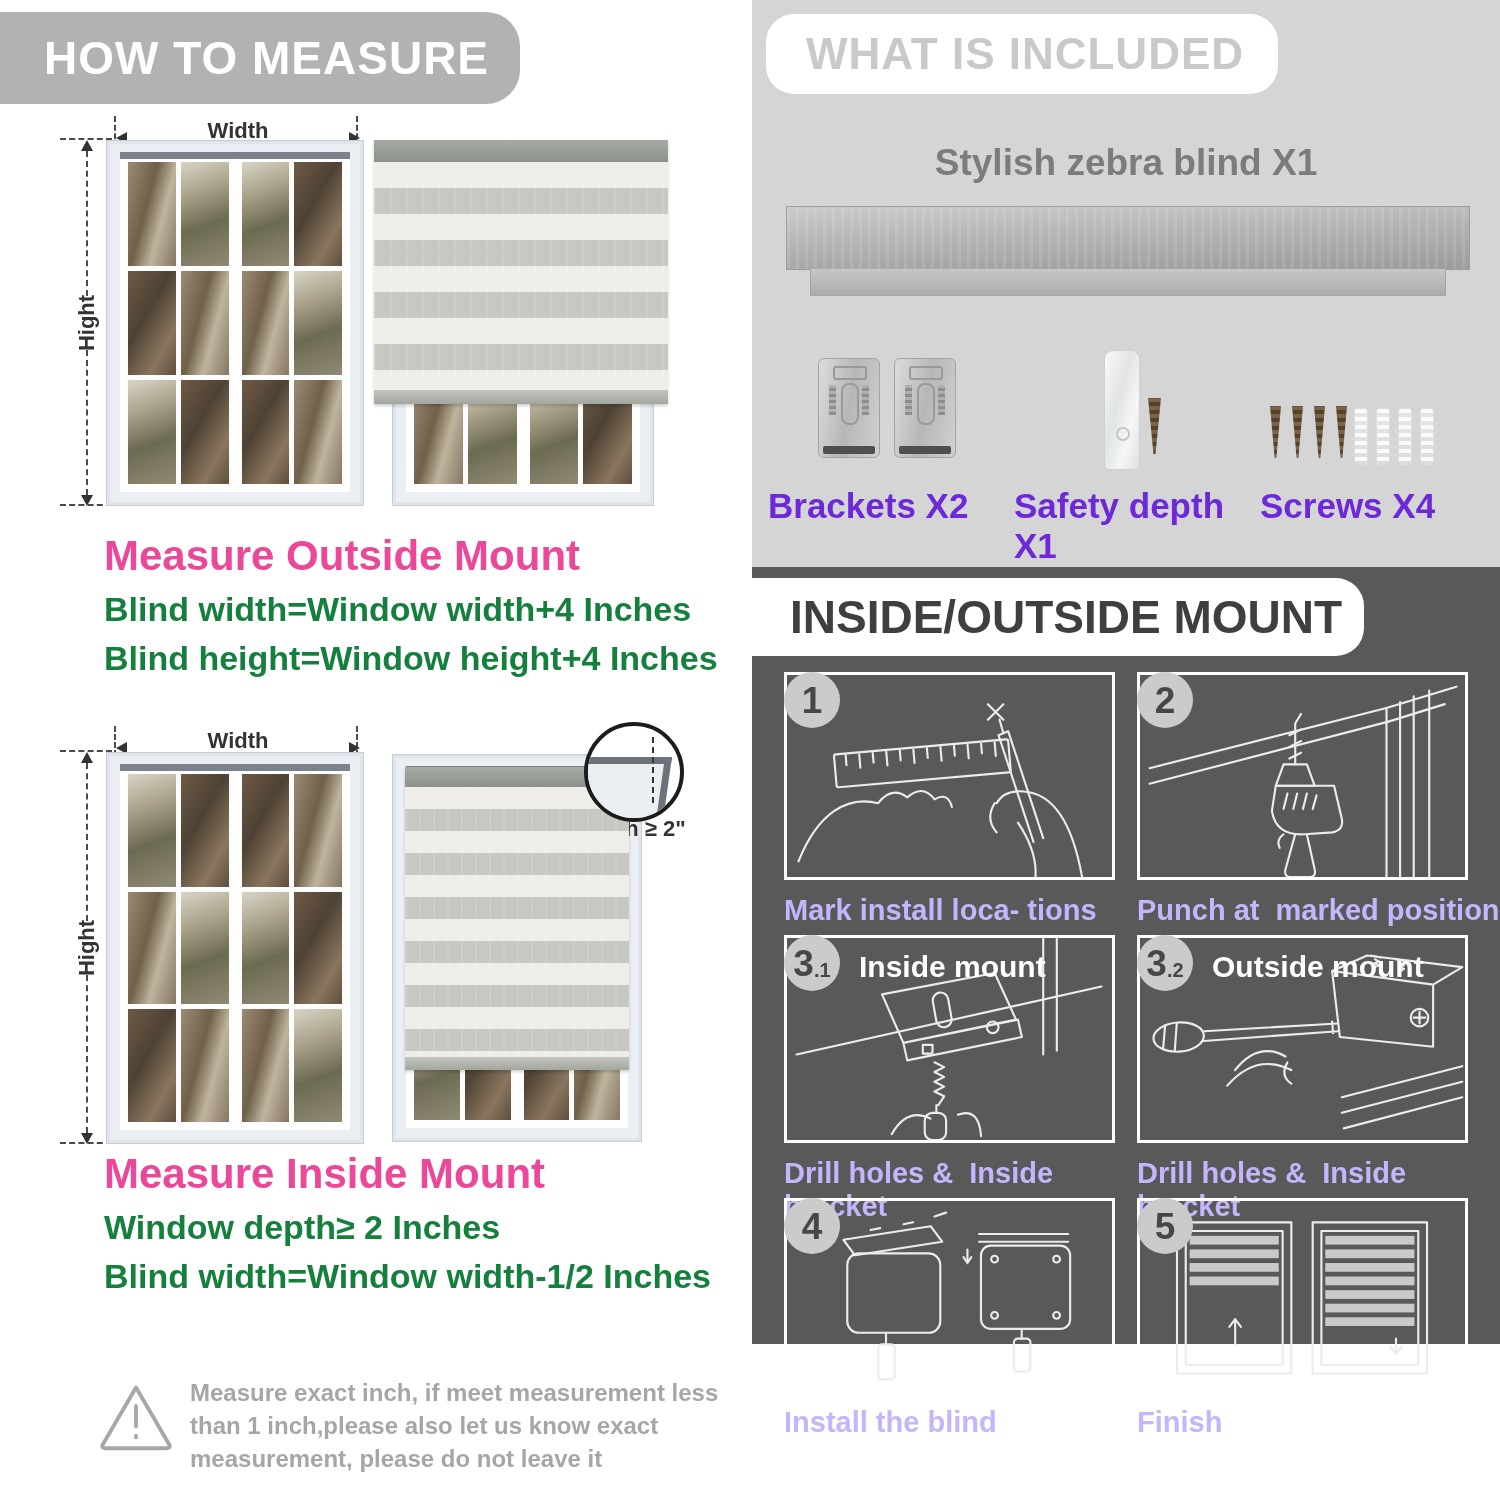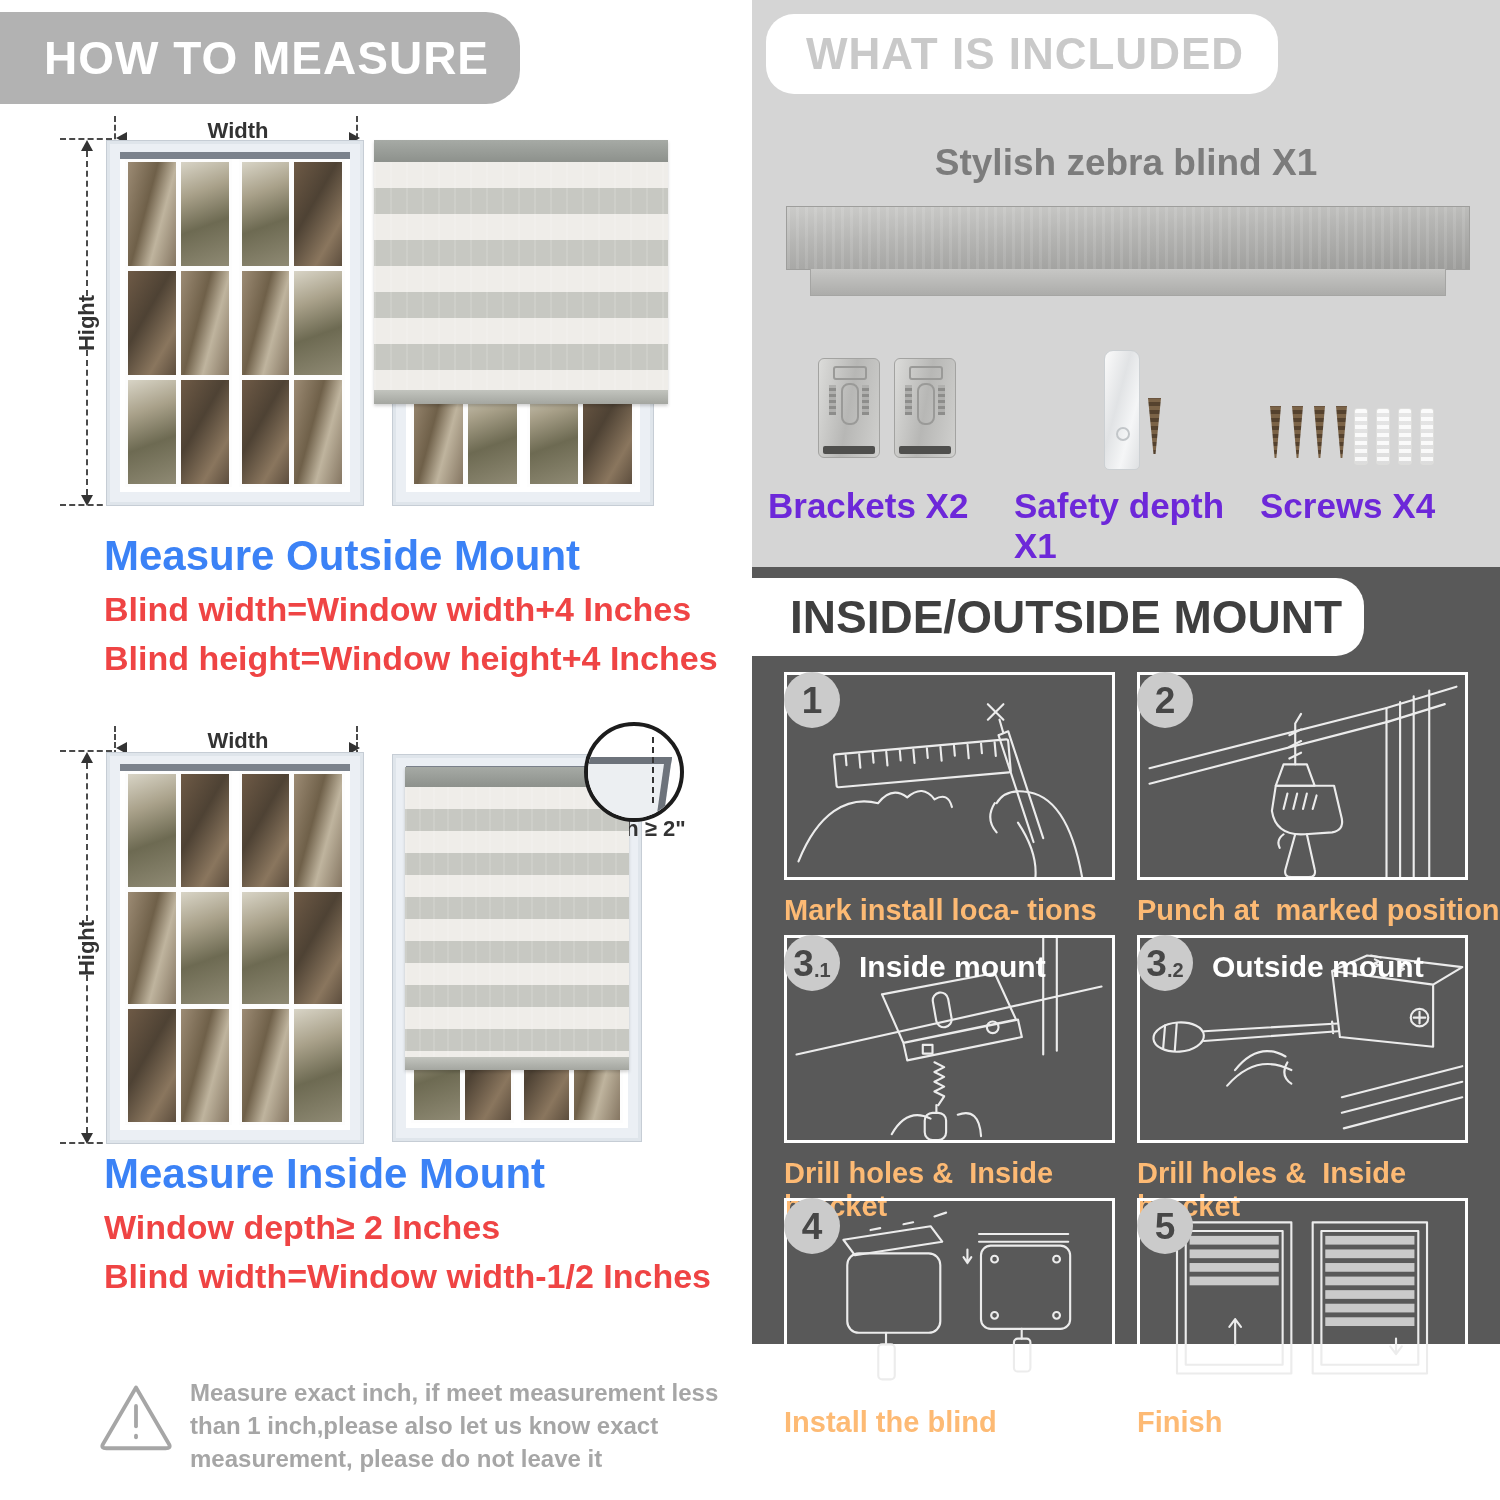--- a/index.html
+++ b/index.html
@@ -8,22 +8,22 @@
     font-family:"Liberation Sans", sans-serif; overflow:hidden;
   }
   
   .howto {
     position:absolute; left:0; top:12px; width:520px; height:92px;
     background:#b2b2b2; border-radius:0 34px 34px 0;
     display:flex; align-items:center; padding-left:44px; box-sizing:border-box;
     color:#ffffff; font-size:46px; font-weight:bold; letter-spacing:1px;
   }
   .fig { position:absolute; left:0; width:744px; }
-  .sec-title { position:absolute; left:104px; margin:0; color:#3b82f6; font-size:42px; font-weight:bold; }
-  .sec-line  { position:absolute; left:104px; color:#ef4444; font-size:34px; font-weight:bold; }
+  .sec-title { position:absolute; left:104px; margin:0; color:#ec4899; font-size:42px; font-weight:bold; }
+  .sec-line  { position:absolute; left:104px; color:#15803d; font-size:34px; font-weight:bold; }
 
   
   .vmark { position:absolute; width:0; border-left:2px dashed #4a4a4a; }
   .hhash { position:absolute; height:0; border-top:2px dashed #4a4a4a; }
   .w-arrow { position:absolute; display:flex; align-items:flex-end; height:22px; }
   .w-arrow .hdash { flex:1; height:0; border-top:2px dashed #4a4a4a; }
   .w-arrow .lbl { margin:0 10px; font-size:22px; font-weight:bold; color:#333; }
   .ah { width:0; height:0; }
   .ah.left  { border-top:6px solid transparent; border-bottom:6px solid transparent; border-right:11px solid #333; }
   .ah.right { border-top:6px solid transparent; border-bottom:6px solid transparent; border-left:11px solid #333; }
@@ -121,21 +121,21 @@
   .step { position:absolute; width:331px; border:3px solid #ffffff; box-sizing:border-box; overflow:visible; }
   .badge { position:absolute; left:-3px; top:-3px; width:56px; height:56px; border-radius:50%;
            background:#cbcbcb; color:#474747; font-weight:bold; font-size:37px;
            display:flex; align-items:center; justify-content:center; line-height:1; z-index:2; }
   .badge .bsub { font-size:20px; margin-top:14px; }
   .stitle { position:absolute; left:72px; top:12px; color:#ffffff; font-size:30px; font-weight:bold; z-index:2; }
   .art { position:absolute; inset:0; width:100%; height:100%; }
   .art path, .art rect, .art circle, .art ellipse, .art line
       { fill:none; stroke:#ececec; stroke-width:2.2; stroke-linecap:round; stroke-linejoin:round; }
   .art .fillband { fill:#d4d4d4; stroke:none; opacity:.92; }
-  .cap { position:absolute; width:365px; color:#fdba74; font-size:29px; font-weight:bold; white-space:pre-wrap; }
+  .cap { position:absolute; width:365px; color:#c4b5fd; font-size:29px; font-weight:bold; white-space:pre-wrap; }
 
   .warn-tri path { fill:none; stroke:#a6a6a6; stroke-width:4.5; stroke-linejoin:round; stroke-linecap:round; }
 </style>
 </head>
 <body>
 
 <div class="canvas">
 
   <div class="howto">
     <span>HOW TO MEASURE</span>

